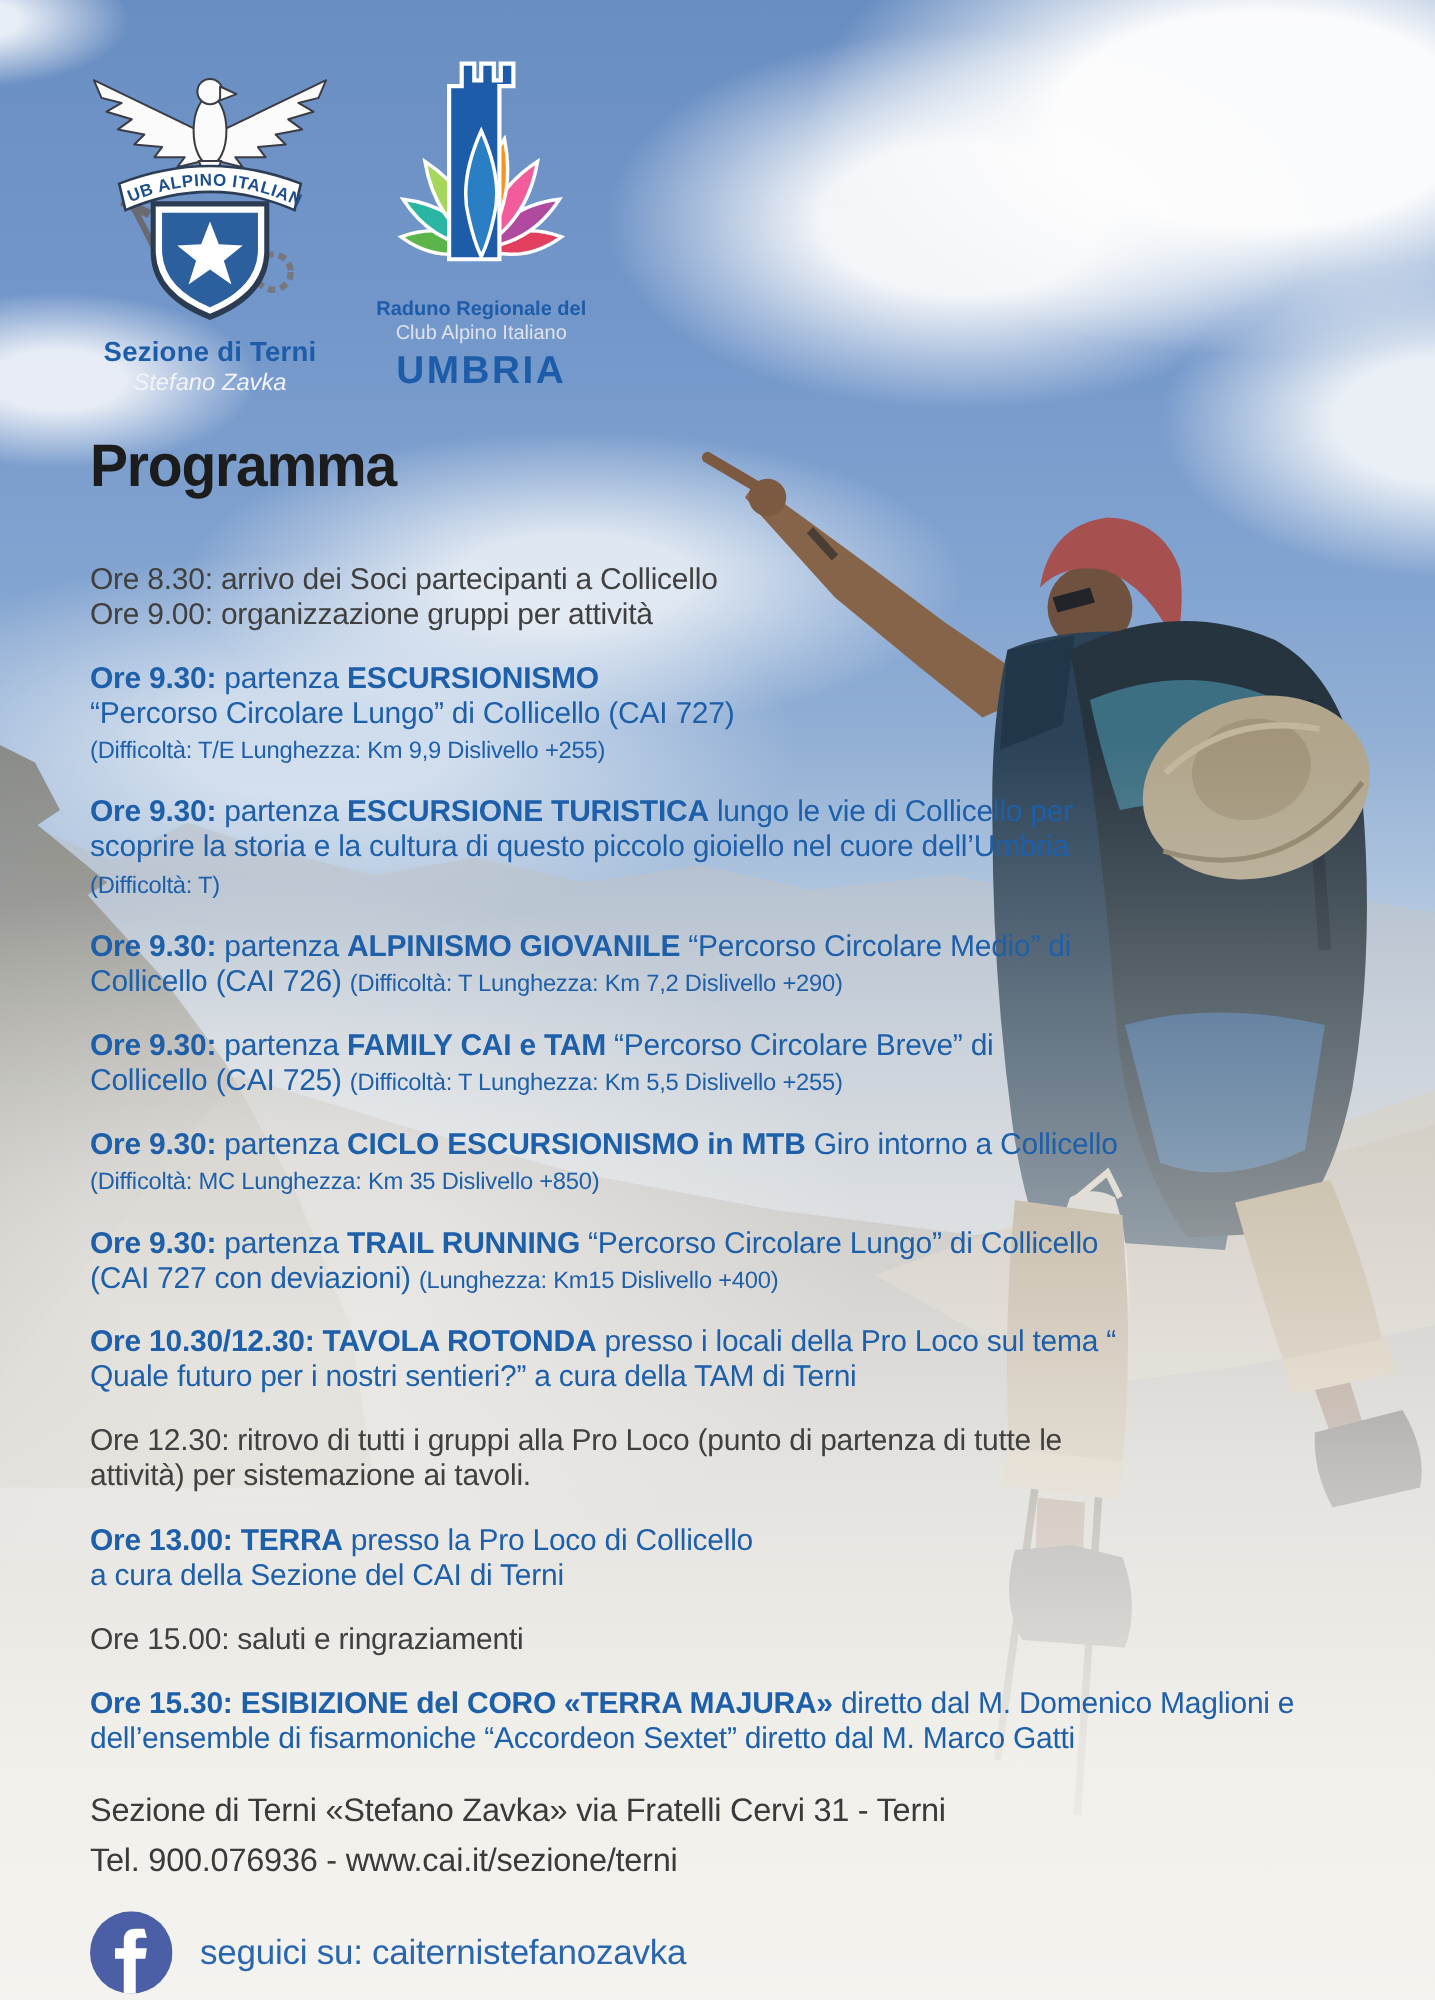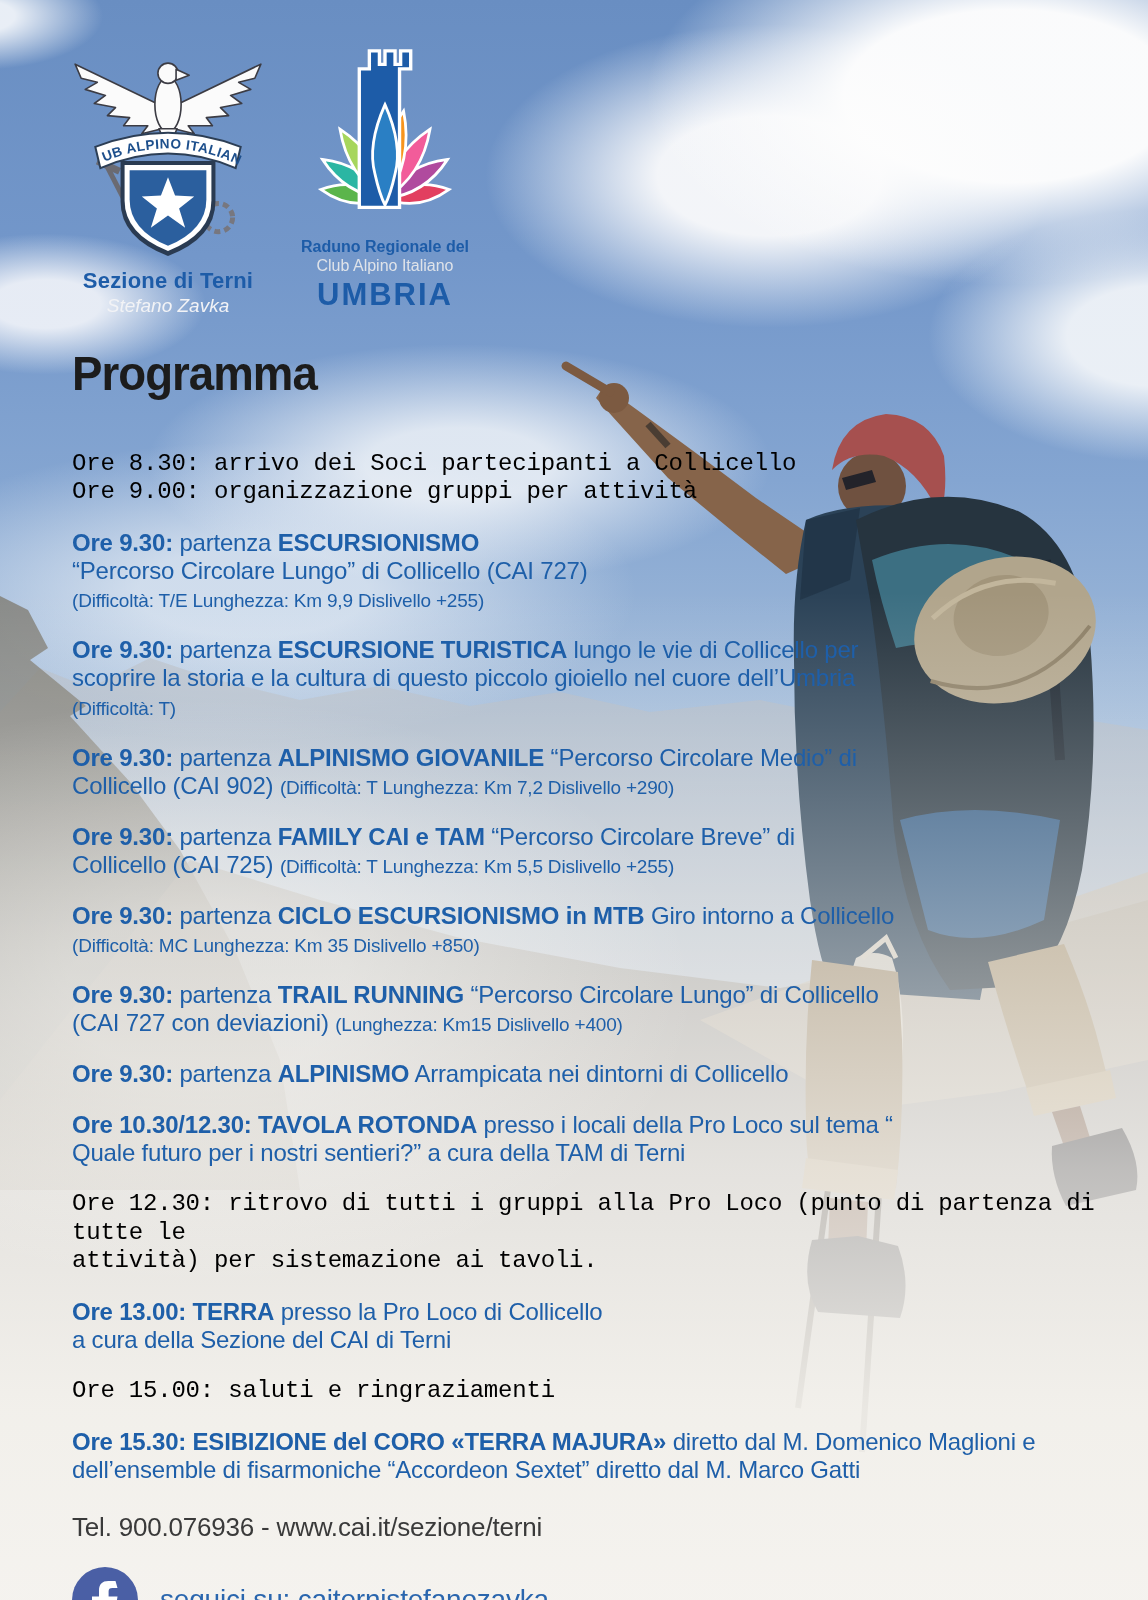--- a/index.html
+++ b/index.html
@@ -40,21 +40,21 @@
   .raduno-region{font-weight:bold;color:#1d5ca8;font-size:31px;letter-spacing:2px;margin-top:2px;}
   
   .page-title{
     position:absolute;left:72px;top:346px;margin:0;
     font-size:48px;font-weight:bold;color:#1c1c1c;letter-spacing:-1px;
     transform:scaleX(.95);transform-origin:left top;
   }
   .column{position:absolute;left:72px;top:450px;width:1048px;}
   .block{font-size:24px;line-height:1.17;letter-spacing:-.2px;margin:0 0 23px 0;}
   .block.blue{color:#1e5fa9;}
-  .block.gray{color:#000000;font-family:Liberation Mono, monospace;}
+  .block.gray{color:#404040;}
   .seg-bold{font-weight:bold;}
   .seg-small{font-size:19px;}
   
   .footer{margin-top:6px;font-size:26px;line-height:1.55;color:#3a3a3a;letter-spacing:-.2px;}
   .social{margin-top:20px;display:flex;align-items:center;gap:22px;}
   .fb-circle{width:66px;height:66px;flex:0 0 66px;}
   .social-label{font-size:28px;color:#2a66ae;letter-spacing:-.2px;}
 </style>
 </head>
 <body>
@@ -181,33 +181,33 @@
     <div class="raduno-region">UMBRIA</div>
   </div>
 
   <h1 class="page-title">Programma</h1>
 
   <div class="column">
     <div>
         <div class="block gray"><span class="seg-plain">Ore 8.30: arrivo dei Soci partecipanti a Collicello</span><br><span class="seg-plain">Ore 9.00: organizzazione gruppi per attività</span></div>
         <div class="block blue"><span class="seg-bold">Ore 9.30:</span><span class="seg-plain"> partenza </span><span class="seg-bold">ESCURSIONISMO</span><br><span class="seg-plain">“Percorso Circolare Lungo” di Collicello (CAI 727)</span><br><span class="seg-small">(Difficoltà: T/E Lunghezza: Km 9,9 Dislivello +255)</span></div>
         <div class="block blue"><span class="seg-bold">Ore 9.30:</span><span class="seg-plain"> partenza </span><span class="seg-bold">ESCURSIONE TURISTICA</span><span class="seg-plain"> lungo le vie di Collicello per</span><br><span class="seg-plain">scoprire la storia e la cultura di questo piccolo gioiello nel cuore dell’Umbria</span><br><span class="seg-small">(Difficoltà: T)</span></div>
-        <div class="block blue"><span class="seg-bold">Ore 9.30:</span><span class="seg-plain"> partenza </span><span class="seg-bold">ALPINISMO GIOVANILE</span><span class="seg-plain"> “Percorso Circolare Medio” di</span><br><span class="seg-plain">Collicello (CAI 902) </span><span class="seg-small">(Difficoltà: T Lunghezza: Km 7,2 Dislivello +290)</span></div>
+        <div class="block blue"><span class="seg-bold">Ore 9.30:</span><span class="seg-plain"> partenza </span><span class="seg-bold">ALPINISMO GIOVANILE</span><span class="seg-plain"> “Percorso Circolare Medio” di</span><br><span class="seg-plain">Collicello (CAI 726) </span><span class="seg-small">(Difficoltà: T Lunghezza: Km 7,2 Dislivello +290)</span></div>
         <div class="block blue"><span class="seg-bold">Ore 9.30:</span><span class="seg-plain"> partenza </span><span class="seg-bold">FAMILY CAI e TAM</span><span class="seg-plain">  “Percorso Circolare Breve” di</span><br><span class="seg-plain">Collicello (CAI 725) </span><span class="seg-small">(Difficoltà: T Lunghezza: Km 5,5 Dislivello +255)</span></div>
         <div class="block blue"><span class="seg-bold">Ore 9.30:</span><span class="seg-plain"> partenza </span><span class="seg-bold">CICLO ESCURSIONISMO in MTB</span><span class="seg-plain"> Giro intorno a Collicello</span><br><span class="seg-small">(Difficoltà: MC  Lunghezza: Km 35 Dislivello +850)</span></div>
         <div class="block blue"><span class="seg-bold">Ore 9.30:</span><span class="seg-plain"> partenza </span><span class="seg-bold">TRAIL RUNNING</span><span class="seg-plain"> “Percorso Circolare Lungo” di Collicello</span><br><span class="seg-plain">(CAI 727 con deviazioni) </span><span class="seg-small">(Lunghezza: Km15  Dislivello +400)</span></div>
-        <div class="block blue"><span class="seg-bold">Ore 9.30:</span><span class="seg-plain"> partenza </span><span class="seg-bold">ALPINISMO</span><span class="seg-plain">  Arrampicata nei dintorni di Collicello</span></div>
         <div class="block blue"><span class="seg-bold">Ore 10.30/12.30: TAVOLA ROTONDA</span><span class="seg-plain"> presso i locali della Pro Loco sul tema “</span><br><span class="seg-plain">Quale futuro per i nostri sentieri?” a cura della TAM di Terni</span></div>
         <div class="block gray"><span class="seg-plain">Ore 12.30: ritrovo di tutti i gruppi alla Pro Loco (punto di partenza di tutte le</span><br><span class="seg-plain">attività) per sistemazione ai tavoli.</span></div>
         <div class="block blue"><span class="seg-bold">Ore 13.00: TERRA</span><span class="seg-plain"> presso la Pro Loco di Collicello</span><br><span class="seg-plain">a cura della Sezione del CAI di Terni</span></div>
         <div class="block gray"><span class="seg-plain">Ore 15.00: saluti e ringraziamenti</span></div>
         <div class="block blue"><span class="seg-bold">Ore 15.30: ESIBIZIONE del CORO «TERRA MAJURA»</span><span class="seg-plain"> diretto dal M. Domenico Maglioni e</span><br><span class="seg-plain">dell’ensemble di fisarmoniche “Accordeon Sextet” diretto dal M. Marco Gatti</span></div>
       </div>
 
     <div class="footer">
+      <div>Sezione di Terni «Stefano Zavka» via Fratelli Cervi 31 - Terni</div>
       <div><span>Tel. 900.076936 - </span><span>www.cai.it/sezione/terni</span></div>
     </div>
 
     <div class="social">
       <svg class="fb-circle" viewBox="0 0 66 66" aria-hidden="true">
         <circle cx="33" cy="33" r="33" fill="#4a5fa5"></circle>
         <path d="M43.5 14 h-7.2 c-6.2 0 -9.3 3.4 -9.3 9.4 v6.2 h-7 v8.4 h7 V66 h9.6 V38 h7.6 l1.3 -8.4 h-8.9 v-5.1 c0 -2.3 1 -3.4 3.9 -3.4 h5 z" fill="#ffffff"></path>
       </svg>
       <div class="social-label">seguici su: caiternistefanozavka</div>
     </div>

